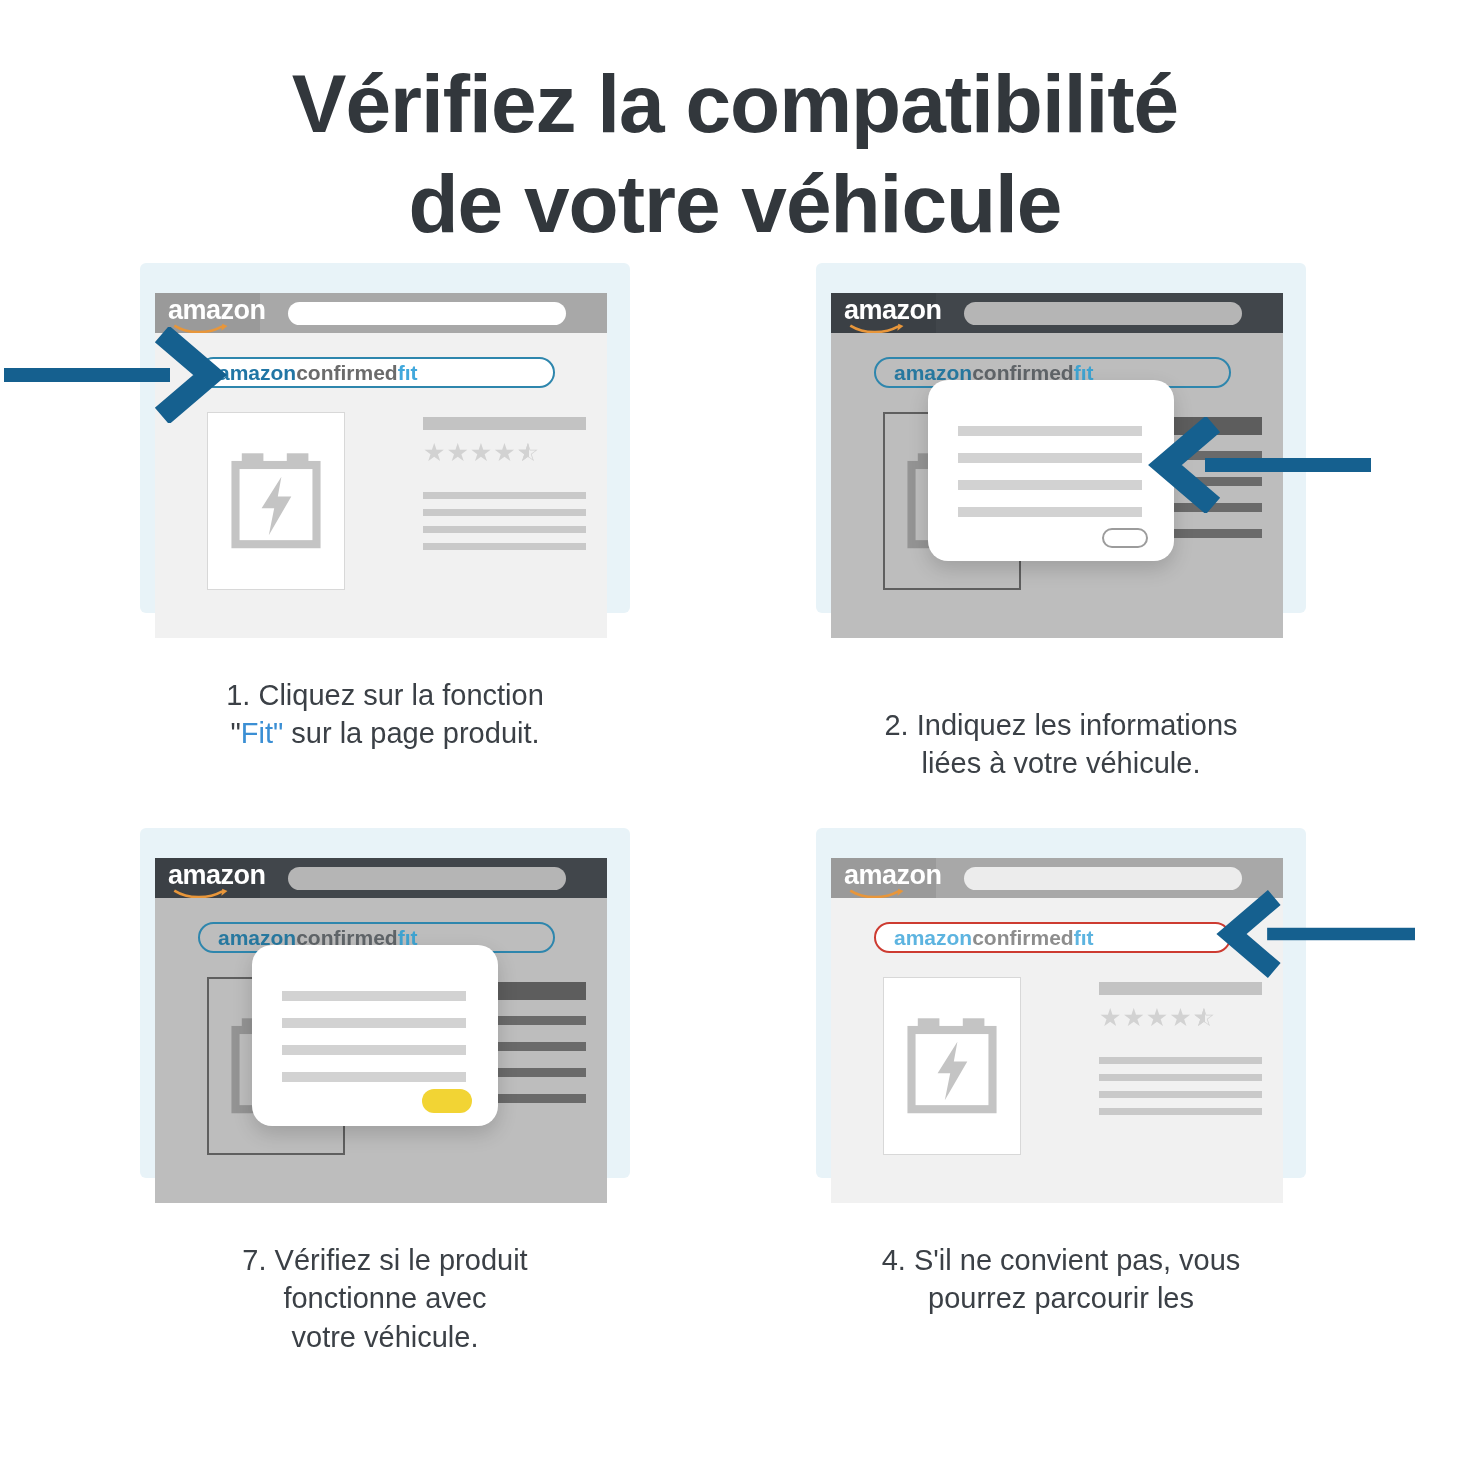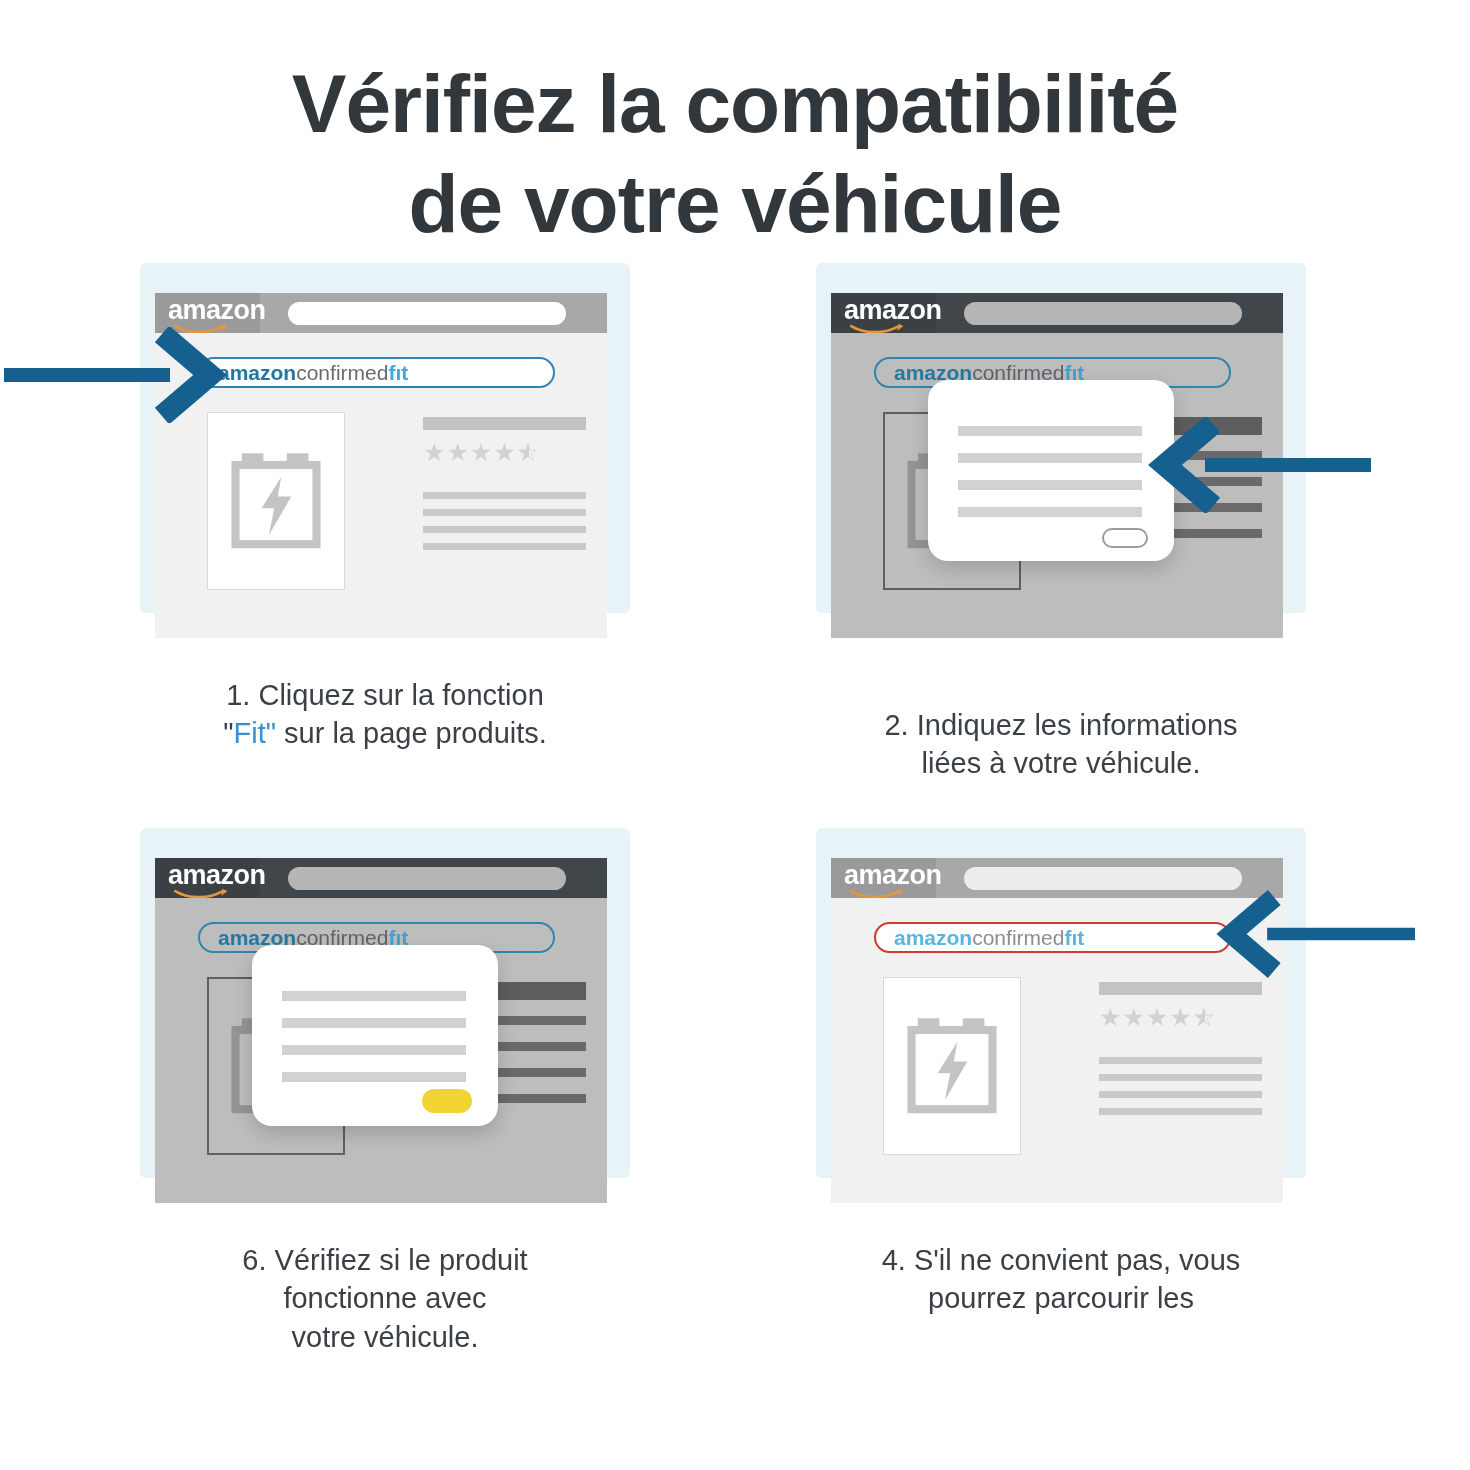--- a/index.html
+++ b/index.html
@@ -27,21 +27,21 @@
         font-size:27px;font-weight:700;letter-spacing:-0.5px;}
   .smile{position:absolute;left:3px;top:28px;width:58px;height:12px;}
   .searchpill{position:absolute;left:133px;top:9px;width:278px;height:23px;border-radius:12px;
               background:var(--searchpill);}
   .bpage{position:absolute;left:0;top:40px;width:452px;height:305px;background:var(--page);}
 
   .fitbar{position:absolute;left:43px;top:24px;width:357px;height:31px;border-radius:17px;
           border:2px solid var(--pillborder);background:var(--pillbg);box-sizing:border-box;
           font-size:21px;line-height:27px;padding-left:18px;white-space:nowrap;overflow:hidden;}
   .fb1{font-weight:700;color:var(--brand);}
-  .fb2{font-weight:400;color:var(--mid);}
+  .fb2{font-weight:700;color:var(--mid);}
   .fb3{font-weight:700;color:var(--fit);}
 
   .pimg{position:absolute;left:52px;top:79px;width:138px;height:178px;background:var(--boxbg);
         border:var(--boxbw) solid var(--boxborder);box-sizing:border-box;
         display:flex;align-items:center;justify-content:center;}
   .bat{width:90px;height:100px;}
 
   .pcol{position:absolute;left:268px;top:84px;width:163px;}
   .ptitle{height:13px;background:var(--bar);}
   .dim .ptitle{height:18px;}
@@ -257,30 +257,30 @@
     <polyline points="80,7 32,48 80,89" fill="none" stroke="#15608f" stroke-width="22" stroke-linejoin="miter"></polyline>
   </svg>
 
   <svg class="arrow" style="left:1203px;top:889px;width:212px;height:90px;" viewBox="0 0 238 96">
     <rect x="72" y="41" width="166" height="14" fill="#15608f"></rect>
     <polyline points="80,7 32,48 80,89" fill="none" stroke="#15608f" stroke-width="22" stroke-linejoin="miter"></polyline>
   </svg>
 
   <div class="caption" style="left:55px;top:676px;">
     <span class="ln">1. Cliquez sur la fonction</span><br>
-    <span class="ln"><span>"</span><span class="hl">Fit"</span><span> sur la page produits.</span></span>
+    <span class="ln"><span>"</span><span class="hl">Fit"</span><span> sur la page produit.</span></span>
   </div>
 
   <div class="caption" style="left:731px;top:676px;margin-top:30px;">
     <span class="ln">2. Indiquez les informations</span><br>
     <span class="ln">liées à votre véhicule.</span>
   </div>
 
   <div class="caption" style="left:55px;top:1241px;">
-    <span class="ln">6. Vérifiez si le produit</span><br>
+    <span class="ln">7. Vérifiez si le produit</span><br>
     <span class="ln">fonctionne avec</span><br>
     <span class="ln">votre véhicule.</span>
   </div>
 
   <div class="caption" style="left:731px;top:1241px;">
     <span class="ln">4. S'il ne convient pas, vous</span><br>
     <span class="ln">pourrez parcourir les</span><br>
   </div>
 
 </div>

